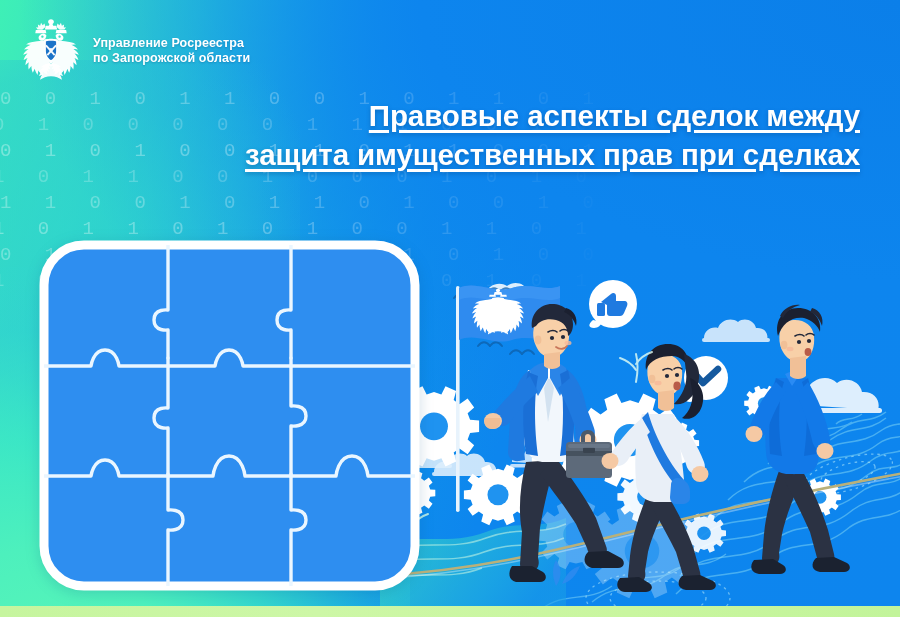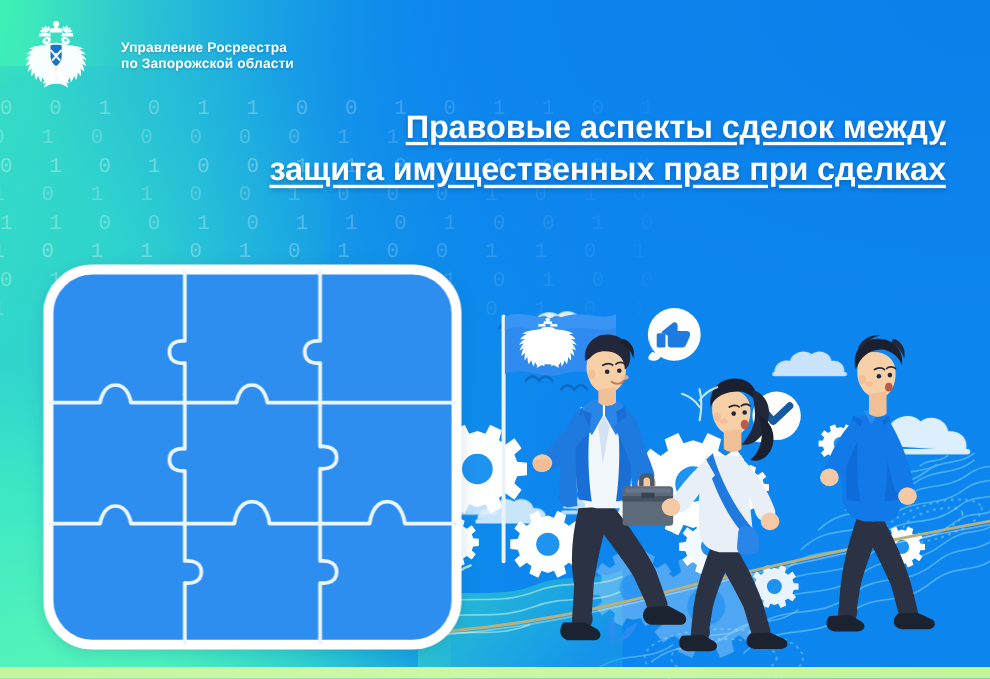--- a/index.html
+++ b/index.html
@@ -62,21 +62,21 @@
     pointer-events: none;
     user-select: none;
   }
   .binary span { display: block; }
   .binary span:nth-child(even) { margin-left: -7px; color: rgba(255,255,255,0.24); }
   .binary span:nth-child(3n)   { color: rgba(255,255,255,0.34); }
 
   
   .header {
     position: absolute; left: 14px; top: 14px;
-    display: flex; align-items: center; gap: 22px;
+    display: flex; align-items: center; gap: 5px;
     z-index: 8;
   }
   .emblem { width: 74px; height: 74px; flex: 0 0 74px; }
   .org-name {
     color: #ffffff;
     font-size: 12.5px;
     font-weight: bold;
     line-height: 15px;
     letter-spacing: 0.1px;
     text-shadow: 0 1px 2px rgba(0,60,120,0.30);

